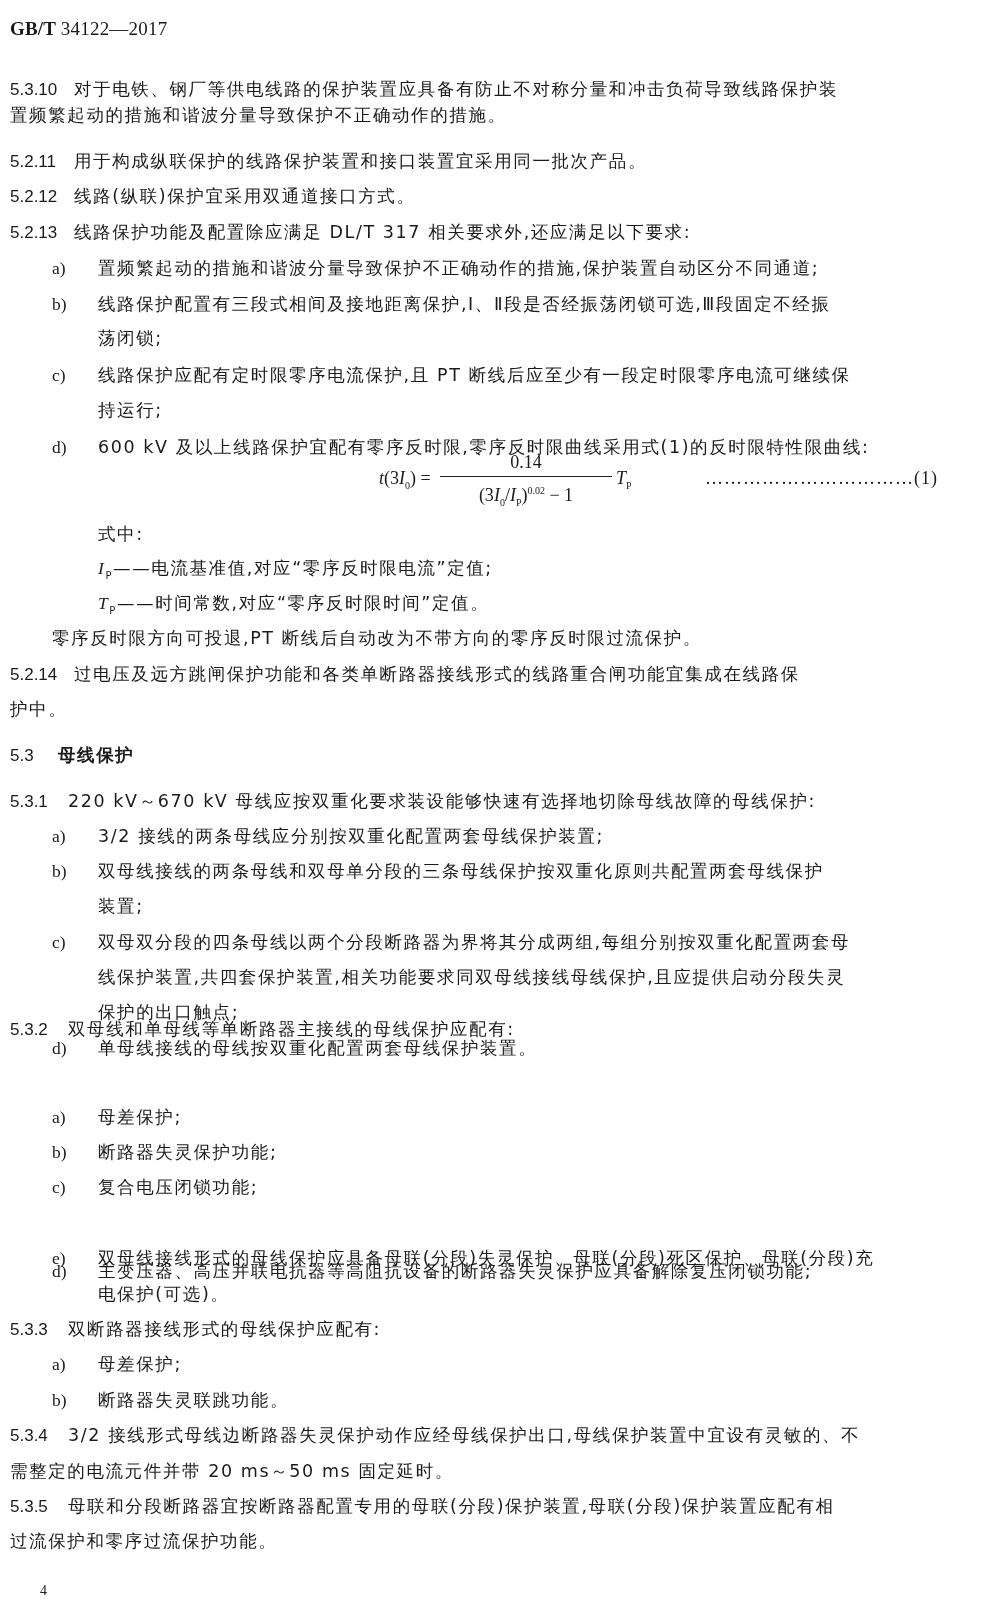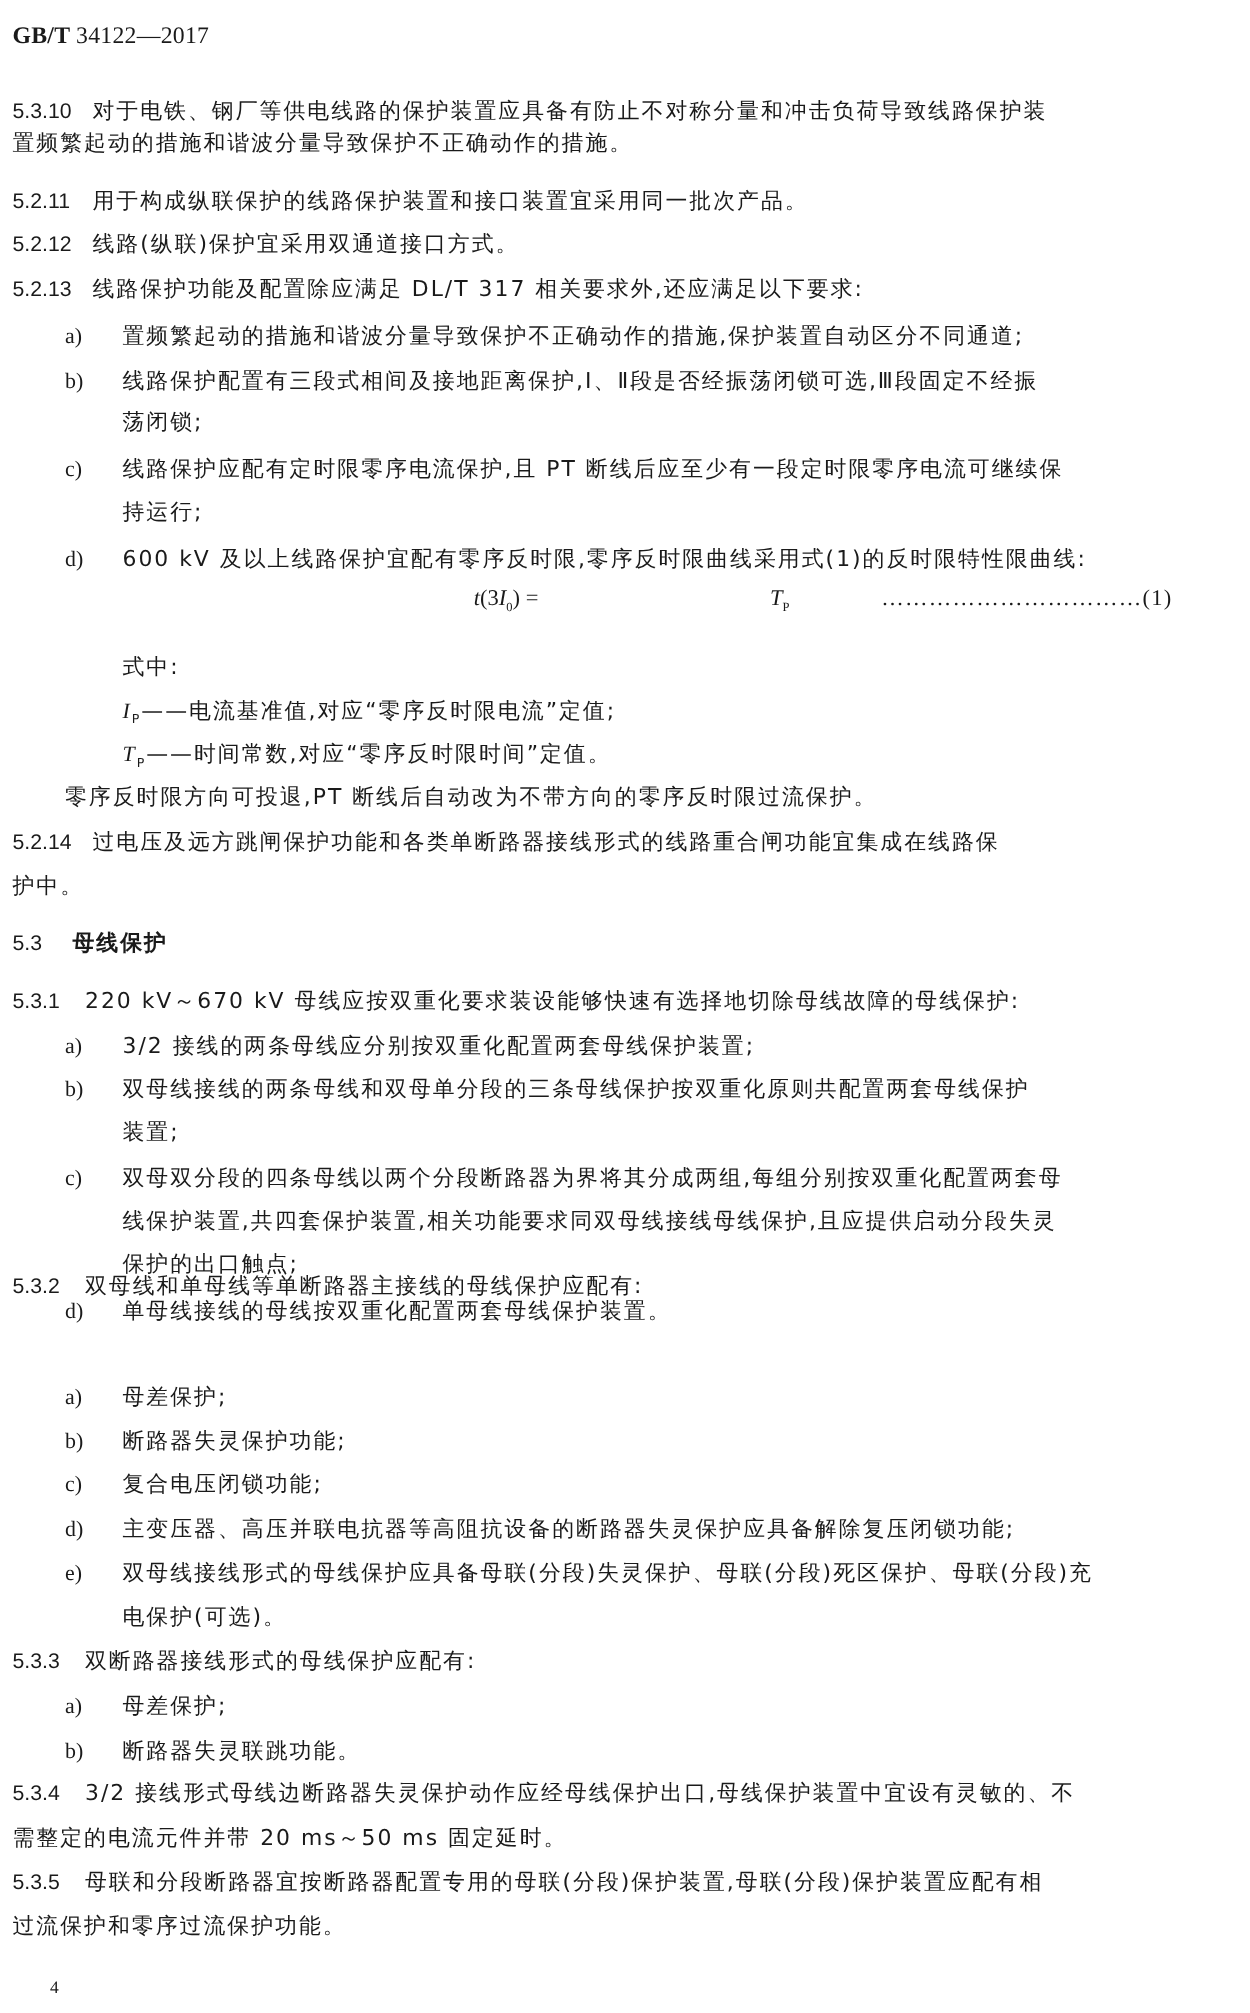--- a/index.html
+++ b/index.html
@@ -75,20 +75,25 @@
 </div>
 <div class="line ind2" style="top:399px"><span>持运行;</span></div>
 <div class="line ind1" style="top:436px">
   <span class="item-label">d)</span><span>600 kV 及以上线路保护宜配有零序反时限,零序反时限曲线采用式(1)的反时限特性限曲线:</span>
 </div>
 
 <div class="formula">
   <span class="lhs">
     <i>t</i><span>(3</span><i>I</i><sub>0</sub><span>) =</span>
   </span>
+  <span class="frac">
+    <span class="numer">0.14</span>
+    <span class="bar"></span>
+    <span class="denom"><span>(3</span><i>I</i><sub>0</sub><span>/</span><i>I</i><sub>P</sub><span>)</span><sup>0.02</sup><span> − 1</span></span>
+  </span>
   <span class="tp"><i>T</i><sub>P</sub></span>
   <span class="eqno">……………………………(1)</span>
 </div>
 
 <div class="line ind2" style="top:523px"><span>式中:</span></div>
 <div class="line ind2" style="top:557px">
   <i style="font-family:'Liberation Serif',serif">I</i><sub>P</sub><span>——电流基准值,对应“零序反时限电流”定值;</span>
 </div>
 <div class="line ind2" style="top:592px">
   <i style="font-family:'Liberation Serif',serif">T</i><sub>P</sub><span>——时间常数,对应“零序反时限时间”定值。</span>
@@ -128,21 +133,21 @@
 </div>
 <div class="line ind1" style="top:1106px">
   <span class="item-label">a)</span><span>母差保护;</span>
 </div>
 <div class="line ind1" style="top:1141px">
   <span class="item-label">b)</span><span>断路器失灵保护功能;</span>
 </div>
 <div class="line ind1" style="top:1176px">
   <span class="item-label">c)</span><span>复合电压闭锁功能;</span>
 </div>
-<div class="line ind1" style="top:1212px">
+<div class="line ind1" style="top:1260px">
   <span class="item-label">d)</span><span>主变压器、高压并联电抗器等高阻抗设备的断路器失灵保护应具备解除复压闭锁功能;</span>
 </div>
 <div class="line ind1" style="top:1247px">
   <span class="item-label">e)</span><span>双母线接线形式的母线保护应具备母联(分段)失灵保护、母联(分段)死区保护、母联(分段)充</span>
 </div>
 <div class="line ind2" style="top:1283px"><span>电保护(可选)。</span></div>
 
 <div class="line" style="top:1318px">
   <span class="clause-num" style="min-width:58px">5.3.3</span><span>双断路器接线形式的母线保护应配有:</span>
 </div>

